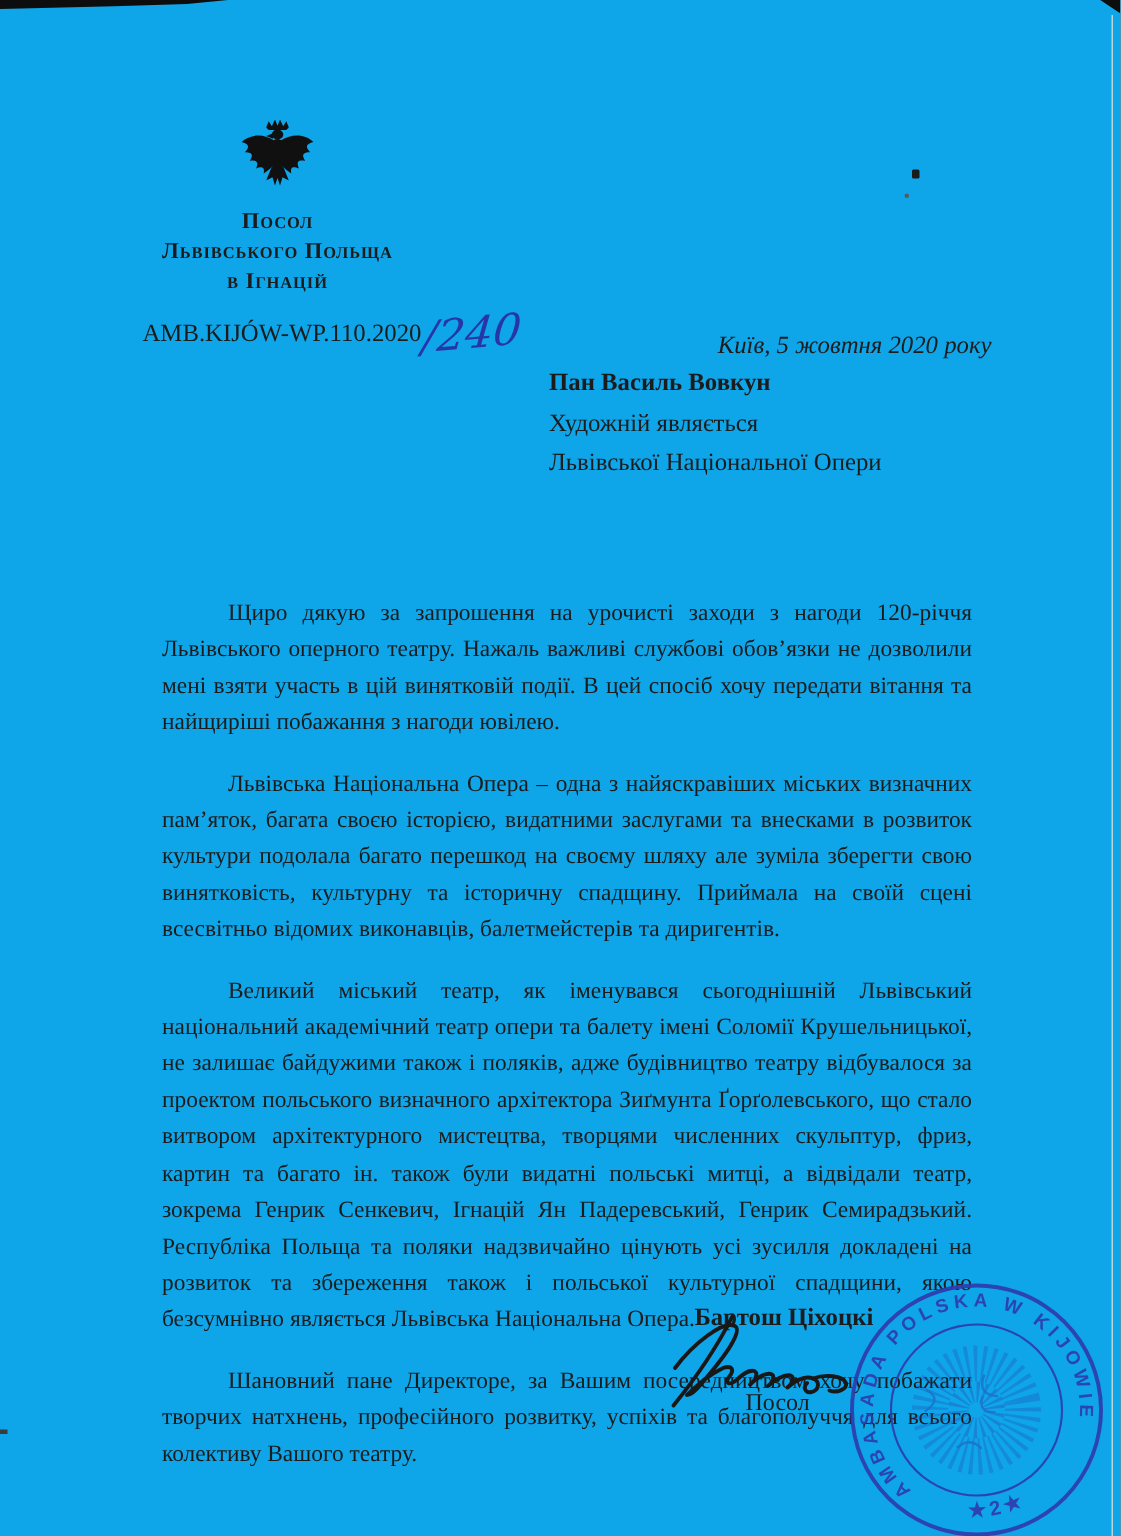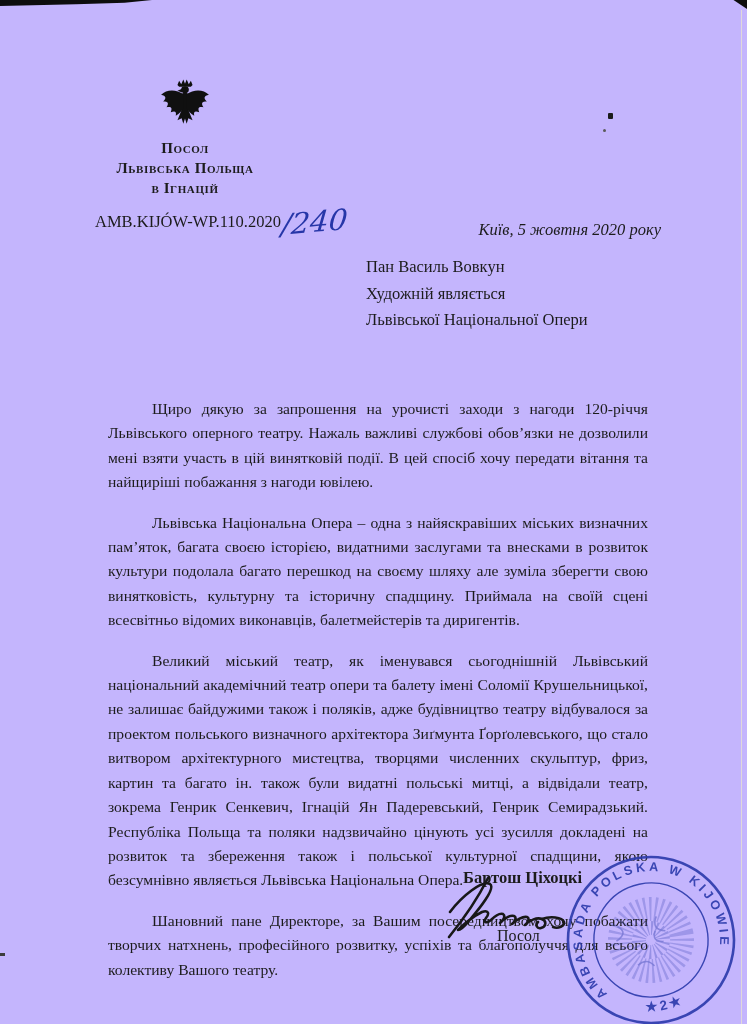--- a/index.html
+++ b/index.html
@@ -1,18 +1,18 @@
 <!DOCTYPE html>
 <html lang="uk"><head>
 <meta charset="utf-8">
 <style>
   html,body{margin:0;padding:0;background:#888;}
   .page{
     position:relative;width:747px;height:1024px;margin:0 auto;
-    background:#c4b5fd;overflow:hidden;
+    background:#0ea5e9;overflow:hidden;
     font-family:"Liberation Serif","DejaVu Serif",serif;color:#1c1c1c;
   }
   
   .artifact-top{position:absolute;top:0;left:0;width:152px;height:6px;background:#0d0d0d;
     clip-path:polygon(0 0,100% 0,82% 45%,50% 70%,0 100%);}
   .artifact-corner{position:absolute;top:0;right:0;width:15px;height:9px;background:#0d0d0d;
     clip-path:polygon(10% 0,100% 0,100% 100%);}
   .speck1{position:absolute;left:608px;top:113px;width:5px;height:6px;background:#1b1b1b;border-radius:1px;}
   .speck2{position:absolute;left:603px;top:129px;width:3px;height:3px;background:#5a5a5a;border-radius:50%;}
   .speck-left{position:absolute;left:0;top:953px;width:5px;height:3px;background:#3c3c3c;}
@@ -25,21 +25,21 @@
 
   
   .refline{position:absolute;left:95px;top:212px;font-size:16.5px;white-space:nowrap;}
   .ref-handwritten{display:inline-block;font-size:29px;line-height:20px;color:#2636a8;
     font-style:italic;font-family:"DejaVu Serif",serif;
     transform:skewX(-10deg) rotate(-5deg);vertical-align:-5px;margin-left:1px;}
   .dateline{position:absolute;right:86px;top:220px;font-size:16.5px;white-space:nowrap;font-style:italic;}
 
   
   .recipient{position:absolute;left:366px;top:242px;font-size:16.5px;line-height:26.5px;}
-  .recipient .r-name{font-weight:400;margin-top:12px;}
+  .recipient .r-name{font-weight:700;}
 
   
   .letter-body{position:absolute;left:92px;top:381px;width:572px;
     font-size:15.6px;line-height:24.4px;text-align:justify;}
   .letter-body p{margin:16px;text-indent:44px;}
 
   
   .sig-name{position:absolute;left:463px;top:868px;font-size:16.5px;font-weight:700;z-index:2;}
   .sig-svg{position:absolute;left:436px;top:872px;width:172px;height:76px;z-index:3;}
   .sig-title{position:absolute;left:497px;top:927px;font-size:16px;z-index:2;}
@@ -65,21 +65,21 @@
         <path d="M22 11 l2-5 2.5 4 2.5-5.5 2 5 2-5 2.5 5.5 2.5-4 2 5 -2 2 -14 0 z"></path>
         <ellipse cx="31" cy="16.5" rx="4.6" ry="4"></ellipse>
         <path d="M27.5 15.5 l-5.5 2.2 5.5 2.2 z"></path>
         <ellipse cx="31" cy="32" rx="7.2" ry="12"></ellipse>
         <path d="M29.5 22 C 20 15.5 9 16 2.5 22.5 C 8.5 24 9 26.5 5 30.5 C 11 30.5 12 32.5 9 37.5 C 15 36.5 16 38.5 14 43.5 C 19 41.5 21 42.5 20 47.5 C 24.5 44.5 27.5 42 29.5 38 Z"></path>
         <path d="M32.5 22 C 42 15.5 53 16 59.5 22.5 C 53.5 24 53 26.5 57 30.5 C 51 30.5 50 32.5 53 37.5 C 47 36.5 46 38.5 48 43.5 C 43 41.5 41 42.5 42 47.5 C 37.5 44.5 34.5 42 32.5 38 Z"></path>
         <path d="M26.5 42 L22 53 L27 50.5 L29 57 L31 51 L33 57 L35 50.5 L40 53 L35.5 42 Z"></path>
       </g>
     </svg>
     <div class="lh-line">Посол</div>
-    <div class="lh-line">Львівська Польща</div>
+    <div class="lh-line">Львівського Польща</div>
     <div class="lh-line">в Ігнацій</div>
   </header>
 
   <div class="refline">
     <span>AMB.KIJÓW-WP.110.2020</span><span class="ref-handwritten">/240</span>
   </div>
 
   <div class="dateline">Київ, 5 жовтня 2020 року</div>
 
   <div class="recipient">

